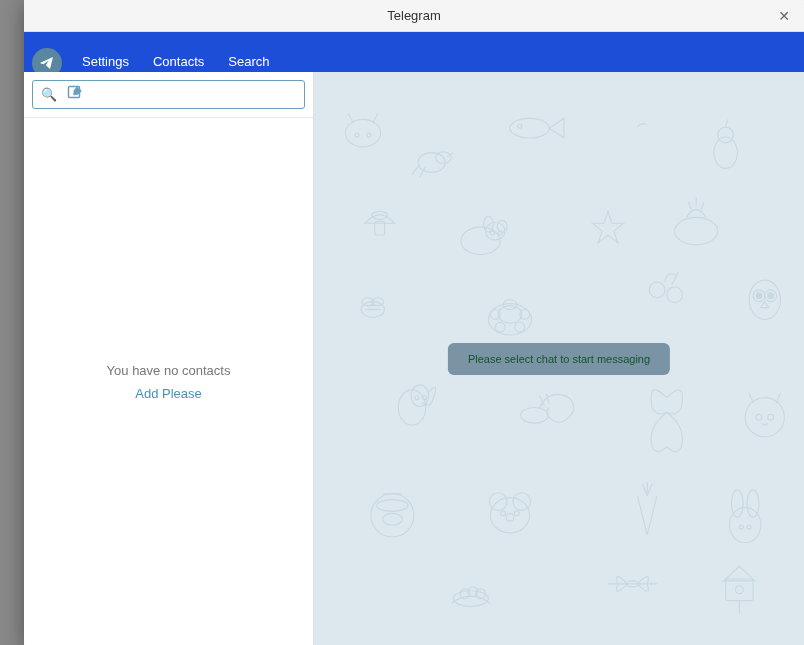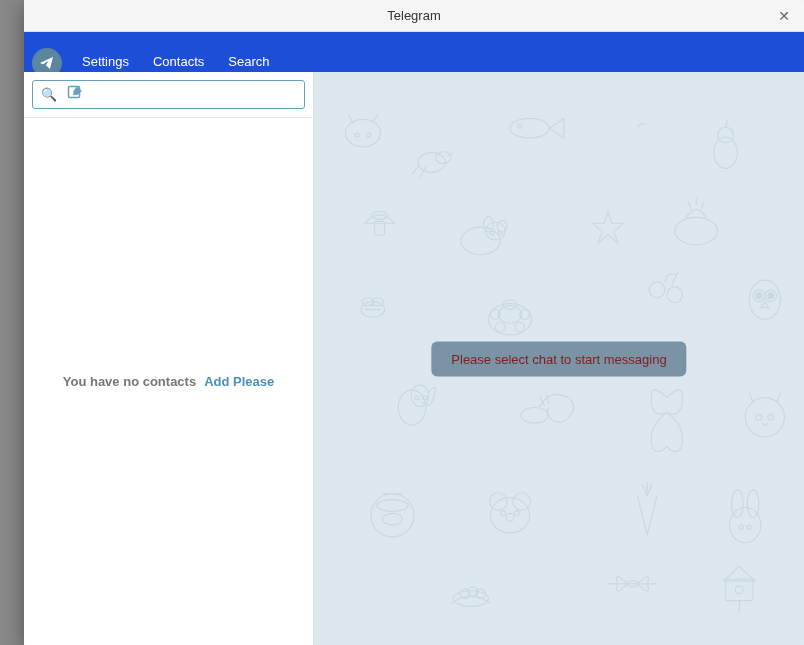--- a/index.html
+++ b/index.html
@@ -151,25 +151,24 @@
     .compose-icon {
       color: #6a9fbc;
       cursor: pointer;
       font-size: 14px;
       margin-left: 4px;
     }
 
     .sidebar-body {
       flex: 1;
       display: flex;
-      flex-direction: row;
+      flex-direction: column;
       align-items: center;
       justify-content: center;
       gap: 8px;
-      font-weight: bold;
     }
 
     .no-contacts-text {
       font-size: 13px;
       color: #777;
     }
 
     .add-contact-link {
       font-size: 13px;
       color: #4a90b8;
@@ -191,24 +190,24 @@
       inset: 0;
       opacity: 0.35;
     }
 
     .chat-placeholder {
       position: absolute;
       top: 50%;
       left: 50%;
       transform: translate(-50%, -50%);
       background: rgba(90, 120, 140, 0.75);
-      color: #7f1d1d;
+      color: #14532d;
       padding: 10px 20px;
       border-radius: 6px;
-      font-size: 13px;
+      font-size: 11px;
       white-space: nowrap;
     }
 
     
     .pattern-svg {
       width: 100%;
       height: 100%;
     }
   </style>
 </head>

